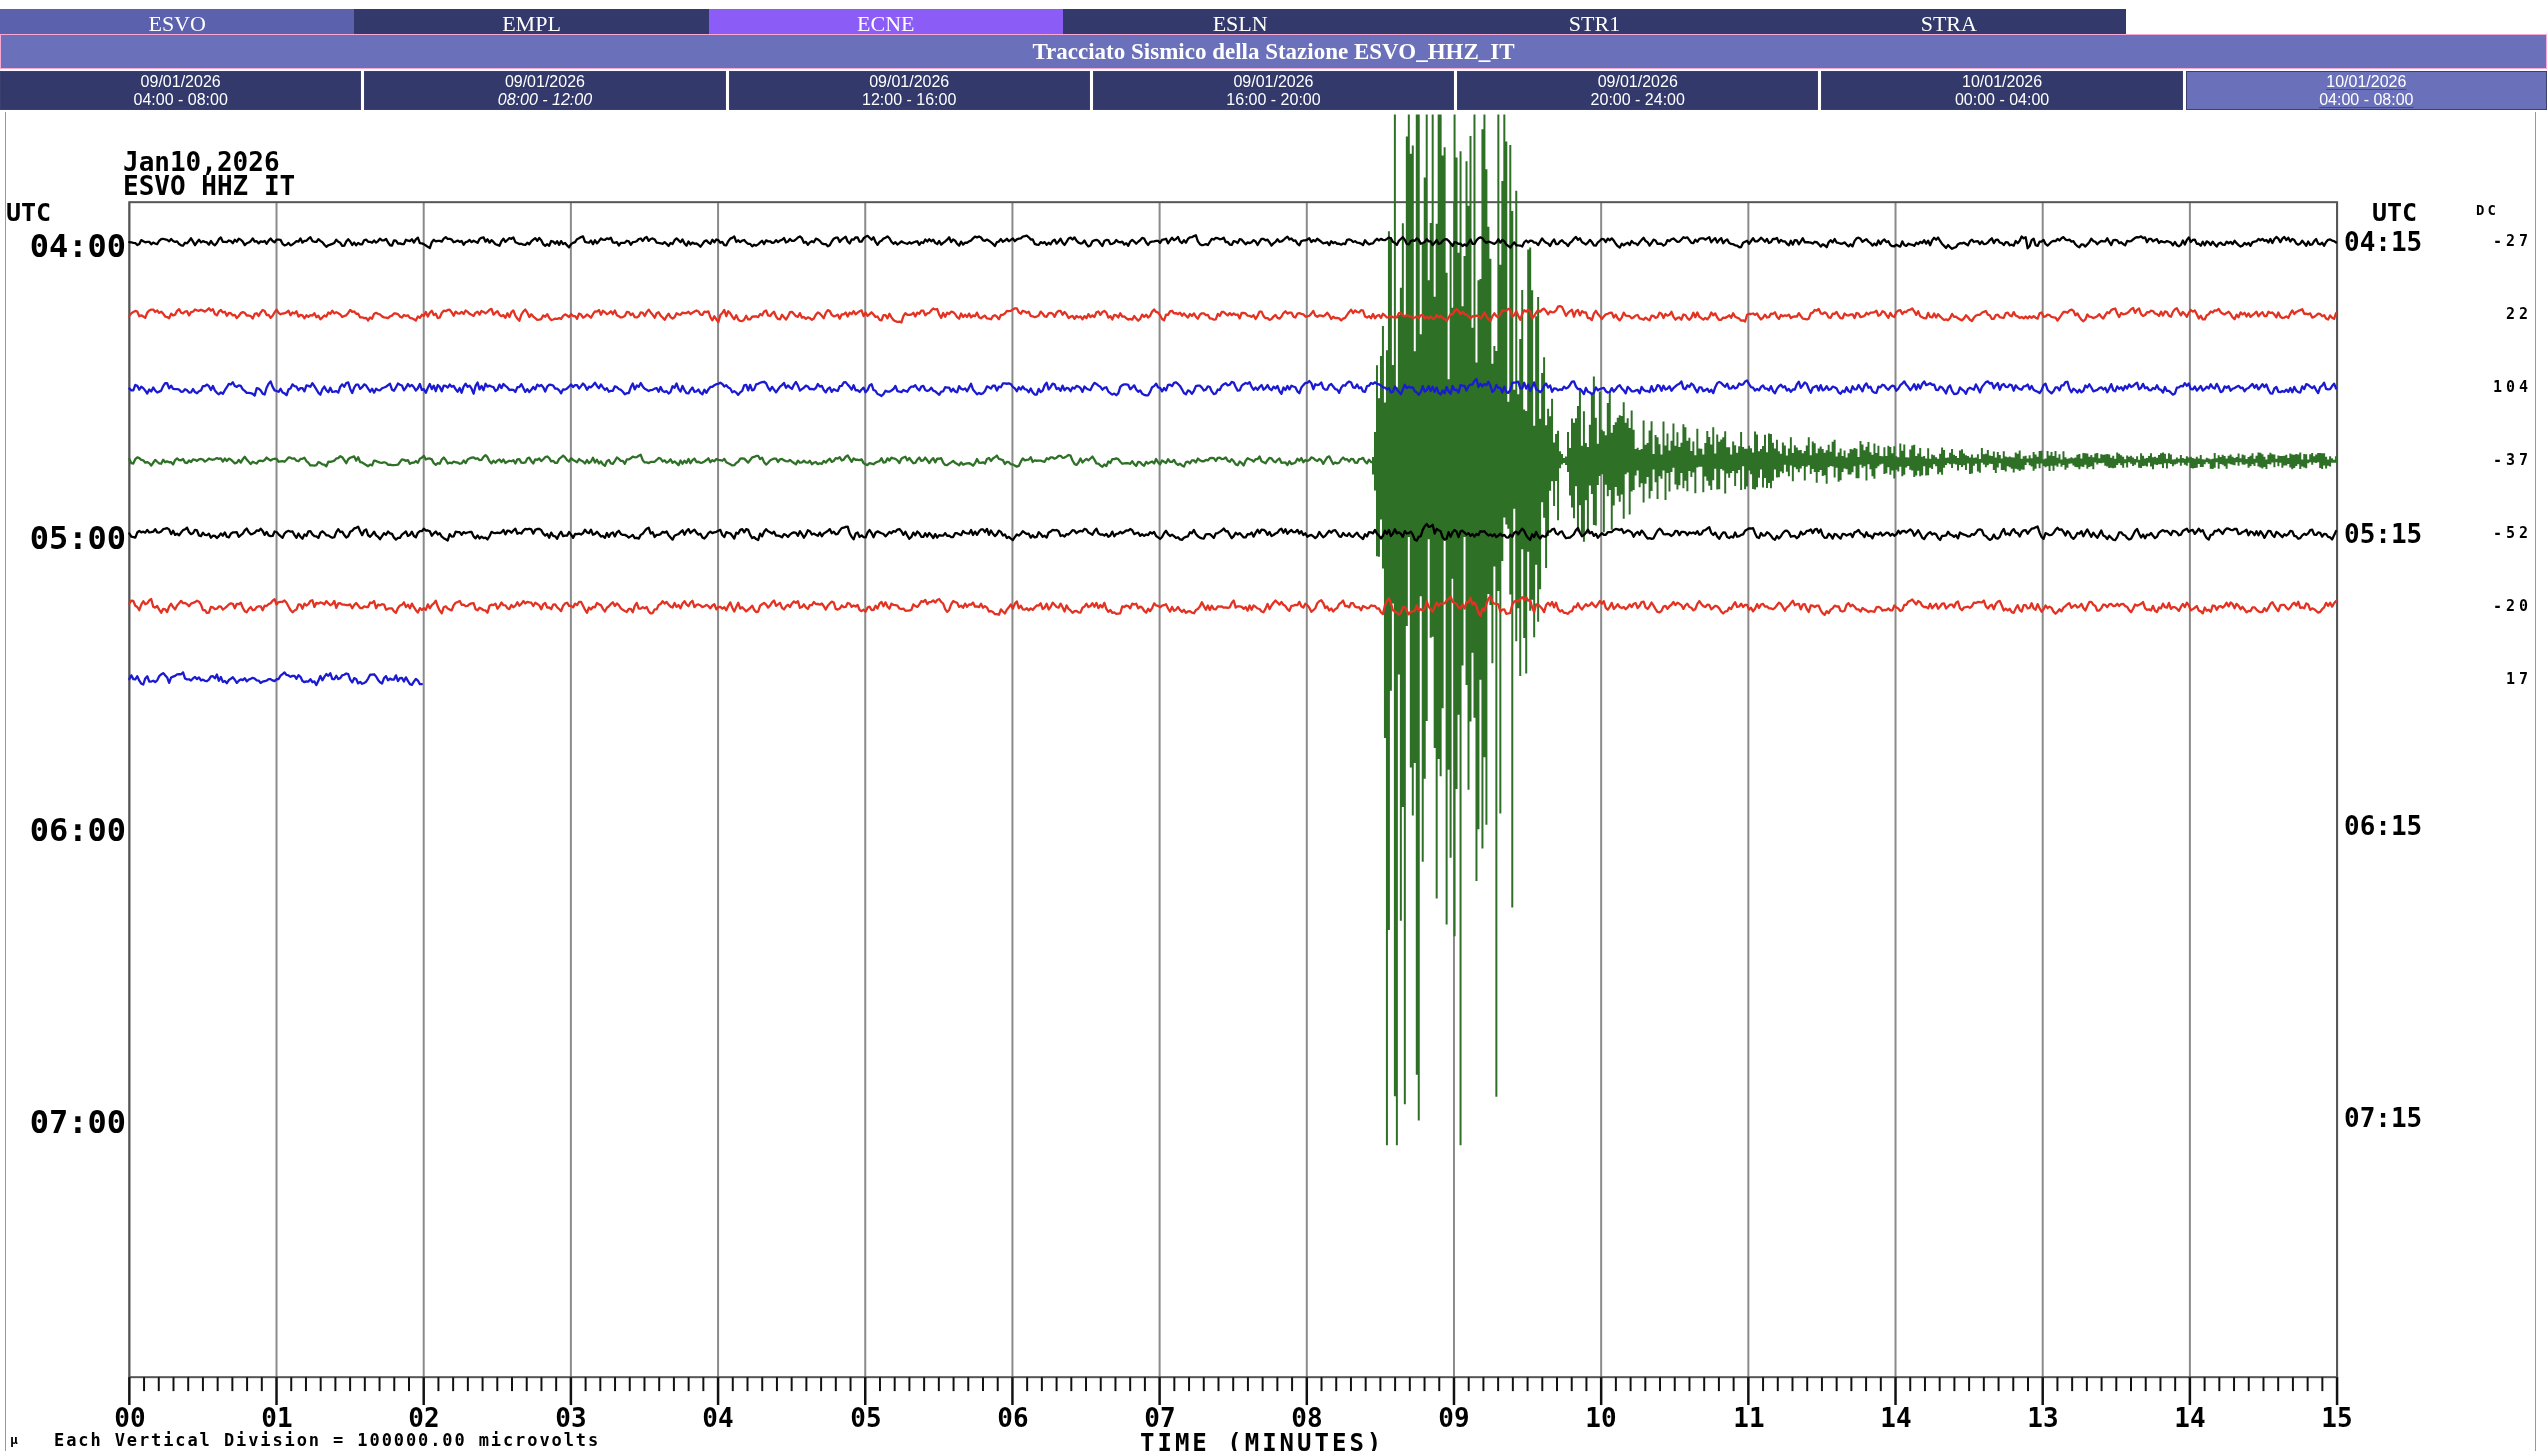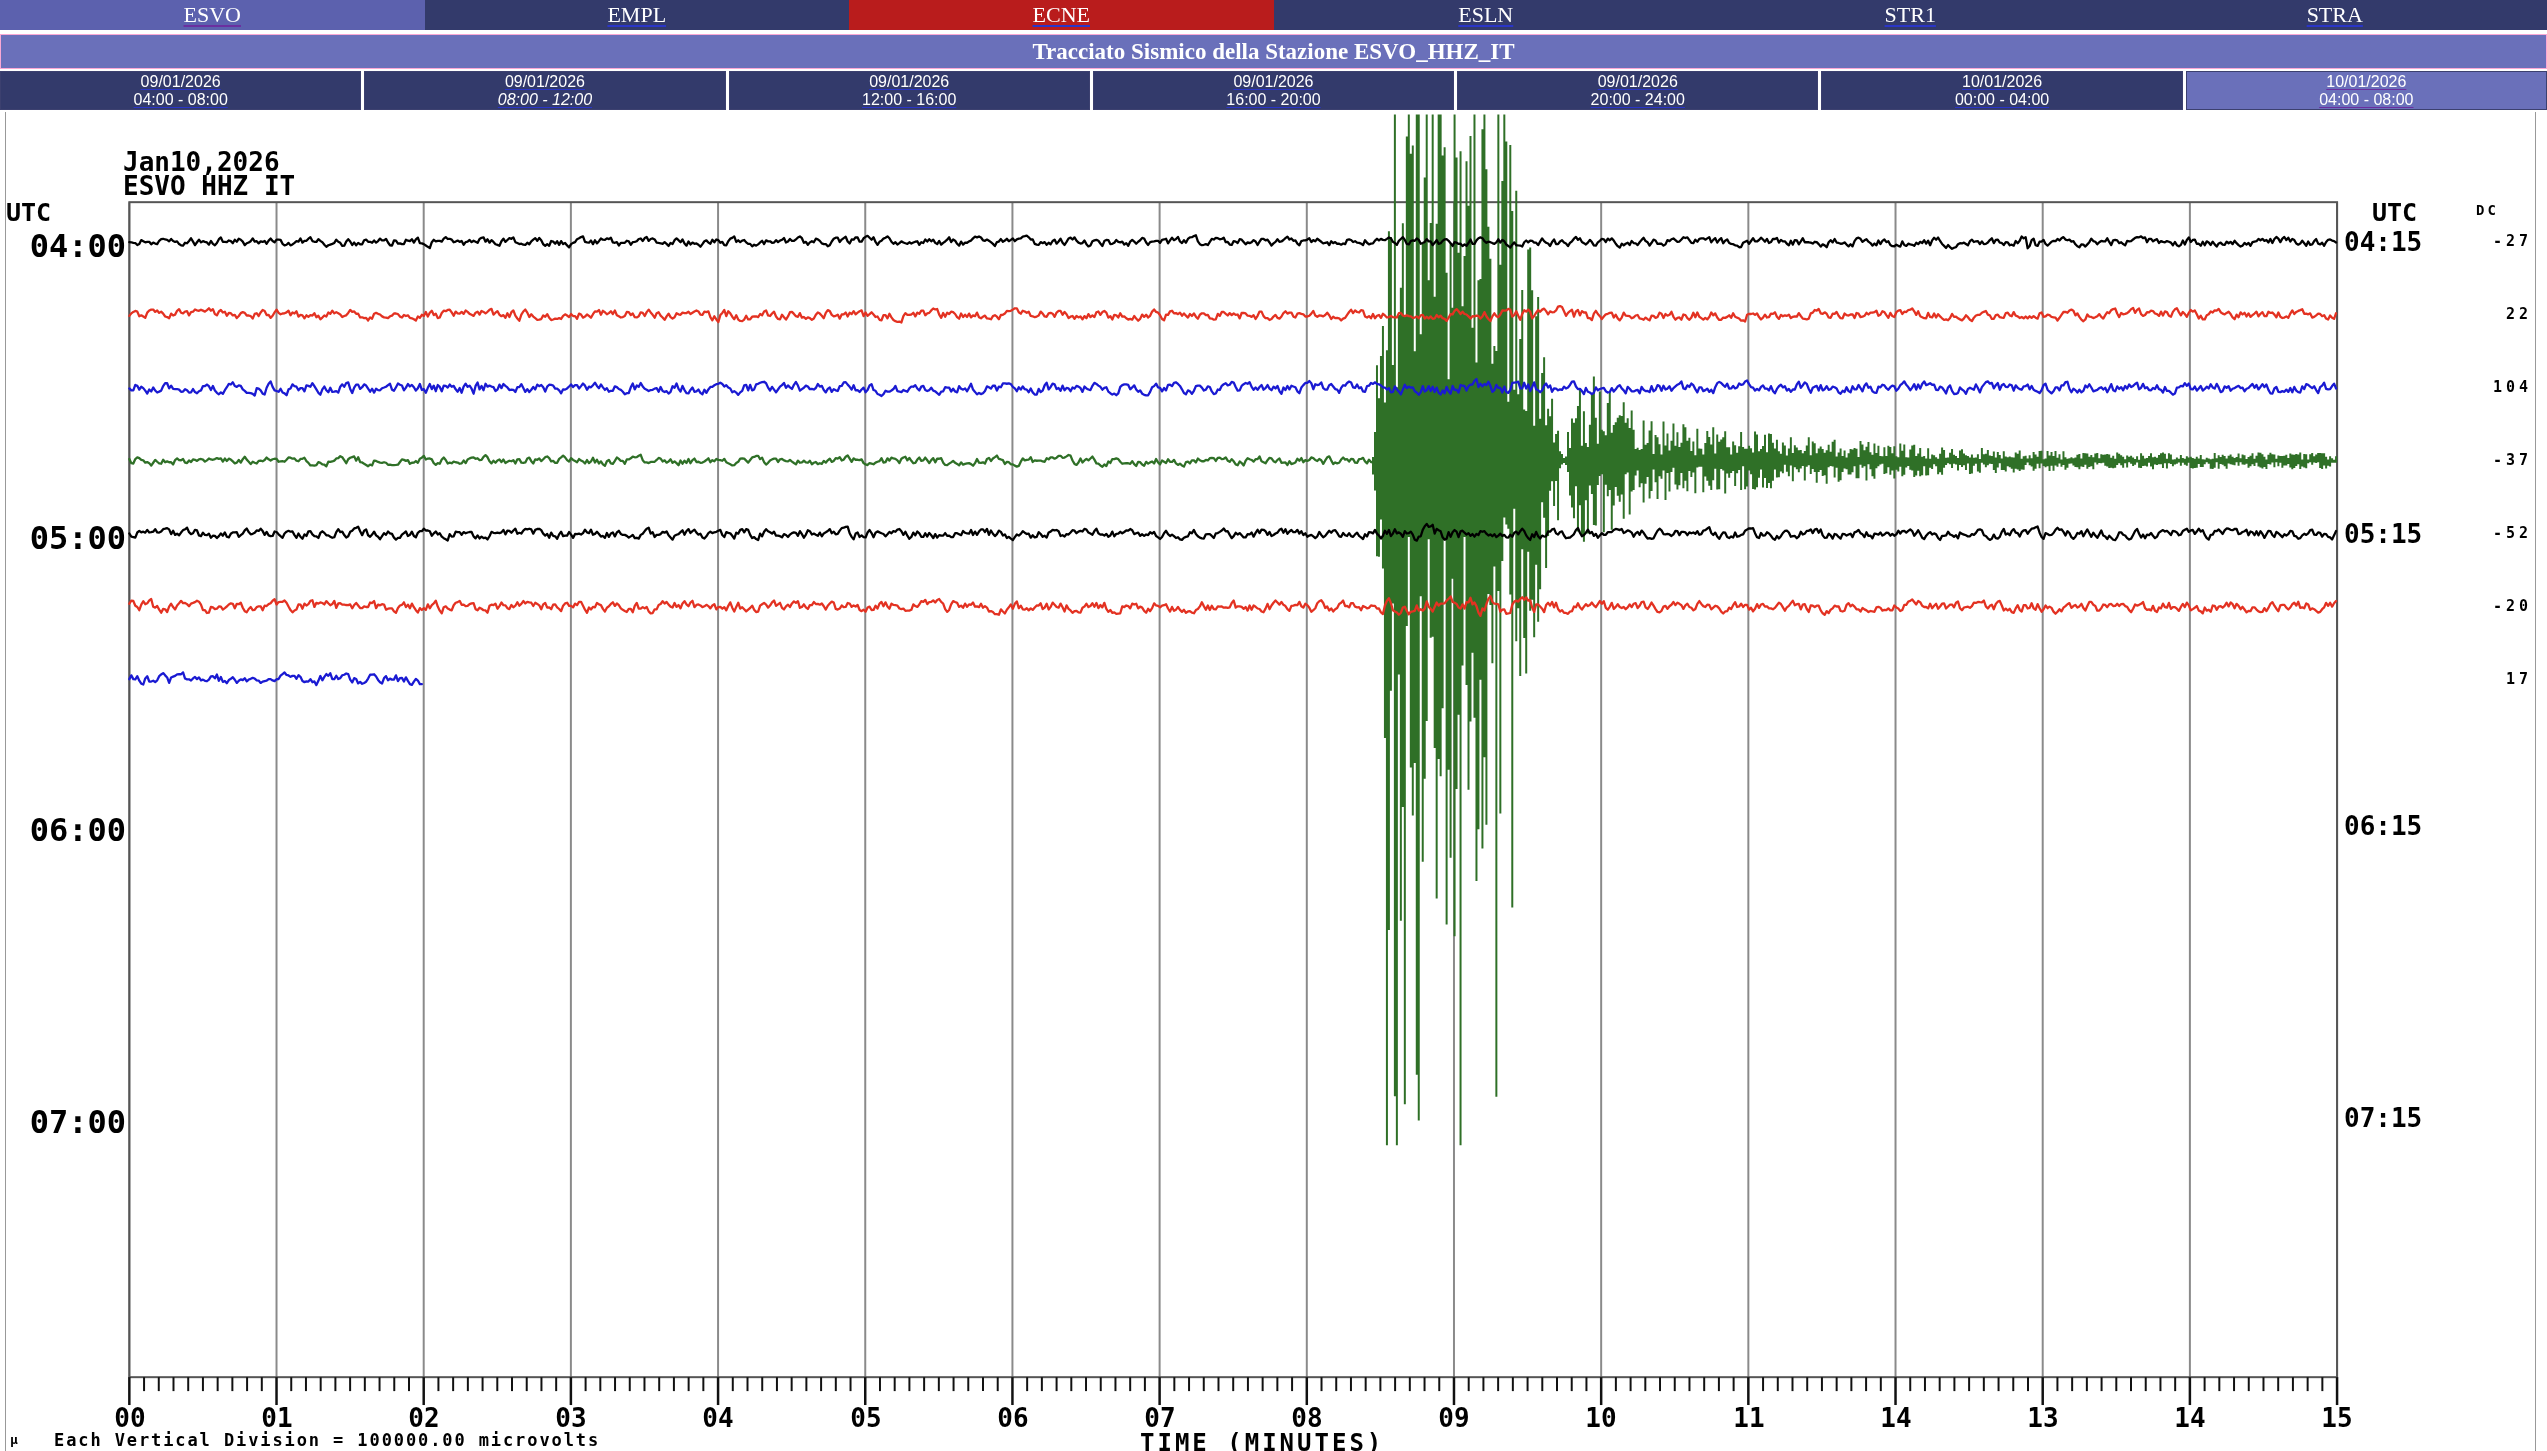--- a/index.html
+++ b/index.html
@@ -1,19 +1,19 @@
 <!DOCTYPE html>
 <html><head>
 <meta charset="utf-8">
 <style>
   html,body{margin:0;padding:0;background:#ffffff;}
   #page{position:relative;width:2547px;height:1452px;background:#fff;overflow:hidden;
         font-family:"DejaVu Sans Mono",monospace;}
   
-  #tabbar{position:absolute;left:0;top:0;width:2547px;height:30px;display:flex;z-index:5;}
+  #tabbar{position:absolute;left:0;top:9px;width:2126px;height:30px;display:flex;z-index:5;}
   .tabcell{flex:1;display:flex;align-items:center;justify-content:center;height:30px;}
   .tabcell a{font-family:"Liberation Serif",serif;font-size:22px;color:#ffffff;
              text-decoration:underline;text-underline-offset:3px;cursor:pointer;}
   #titlebar{position:absolute;left:0;top:34px;width:2545px;height:33px;z-index:5;
             border:1px solid #f9a8d4;display:flex;align-items:center;justify-content:center;}
   #titlebar span{font-family:"Liberation Serif",serif;font-weight:bold;font-size:23px;color:#ffffff;}
   #datebar{position:absolute;left:0;top:71px;width:2547px;height:39px;display:flex;gap:3px;z-index:5;background:#fff;}
   .datecell{flex:1;border:1px solid #3c406f;display:flex;flex-direction:column;align-items:center;
             justify-content:center;line-height:18px;}
   .datecell a{font-family:"Liberation Sans",sans-serif;font-size:16px;color:#ffffff;
@@ -32,21 +32,21 @@
 <body>
 
 <div id="page">
   <div id="tabbar" style="background: rgb(51, 58, 107);">
       <div class="tabcell" style="background: rgb(92, 97, 174);">
         <a style="text-decoration-color: rgb(107, 47, 160);">ESVO</a>
       </div>
       <div class="tabcell" style="background: rgb(51, 58, 107);">
         <a style="text-decoration-color: rgb(42, 53, 200);">EMPL</a>
       </div>
-      <div class="tabcell" style="background: #b91c1c;">
+      <div class="tabcell" style="background: #8b5cf6;">
         <a style="text-decoration-color: rgb(42, 53, 200);">ECNE</a>
       </div>
       <div class="tabcell" style="background: rgb(51, 58, 107);">
         <a style="text-decoration-color: rgb(42, 53, 200);">ESLN</a>
       </div>
       <div class="tabcell" style="background: rgb(51, 58, 107);">
         <a style="text-decoration-color: rgb(42, 53, 200);">STR1</a>
       </div>
       <div class="tabcell" style="background: rgb(51, 58, 107);">
         <a style="text-decoration-color: rgb(42, 53, 200);">STRA</a>

